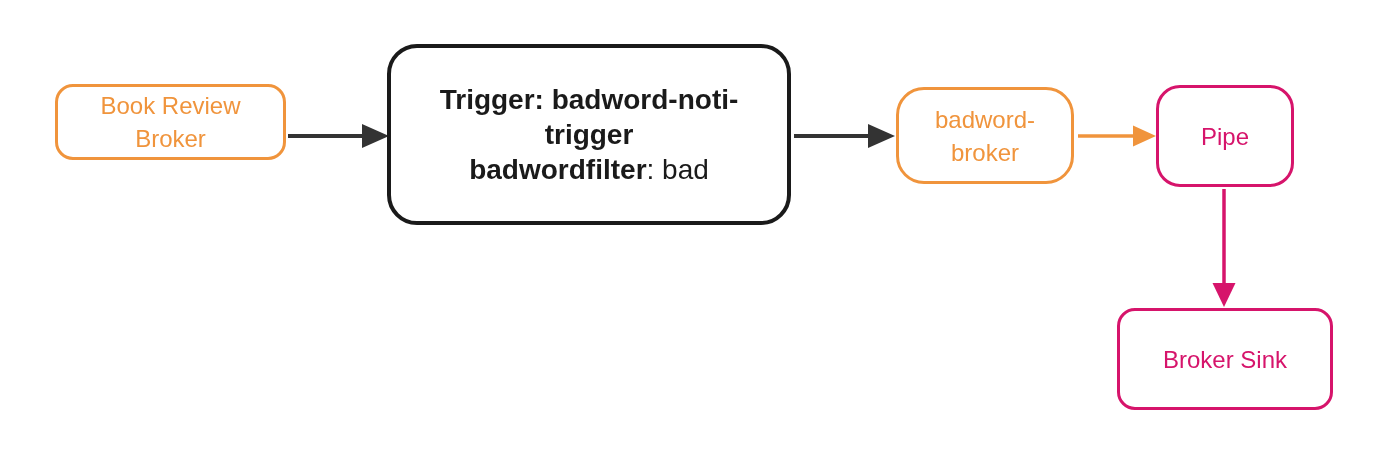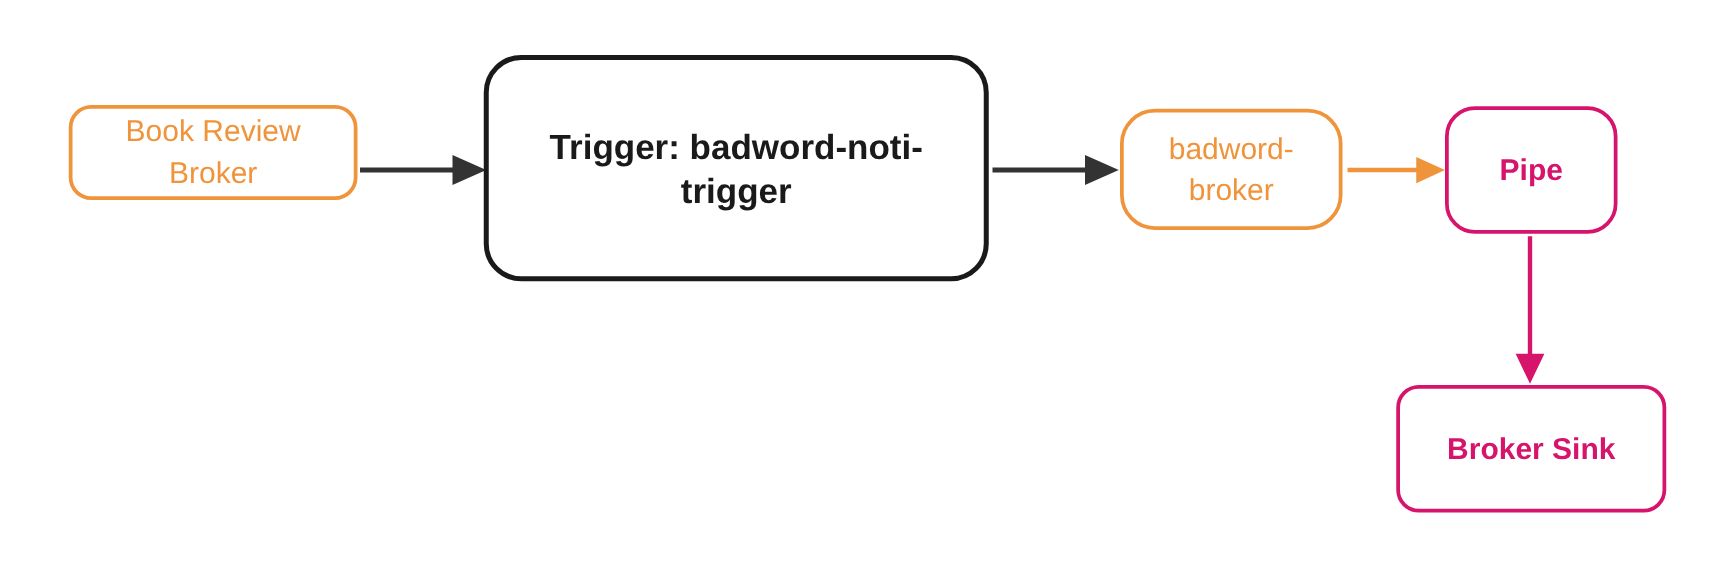--- a/index.html
+++ b/index.html
@@ -40,21 +40,20 @@
     font-size: 24px;
     line-height: 33px;
   }
   .node--orange {
     border: 3px solid var(--orange);
     color: var(--orange);
   }
   .node--pink {
     border: 3.5px solid var(--pink);
     color: var(--pink);
-    font-weight: bold;
   }
   .node--black {
     border: 4px solid var(--node-black);
     color: var(--node-black);
   }
   .node--book-review-broker {
     left: 55px; top: 84px;
     width: 231px; height: 76px;
     border-radius: 18px;
     padding: 0 14px;
@@ -114,20 +113,21 @@
       <polygon class="edge-head-pink" points="1212.5,283 1235.5,283 1224,307"></polygon>
     </g>
   </svg>
 
   <div class="node node--orange node--book-review-broker">
     <span>Book Review Broker</span>
   </div>
 
   <div class="node node--black node--trigger">
     <div class="bold">Trigger: badword-noti-trigger</div>
+    <div><span class="bold">badwordfilter</span><span>: bad</span></div>
   </div>
 
   <div class="node node--orange node--badword-broker">
     <span>badword-broker</span>
   </div>
 
   <div class="node node--pink node--pipe">
     <span>Pipe</span>
   </div>
 

